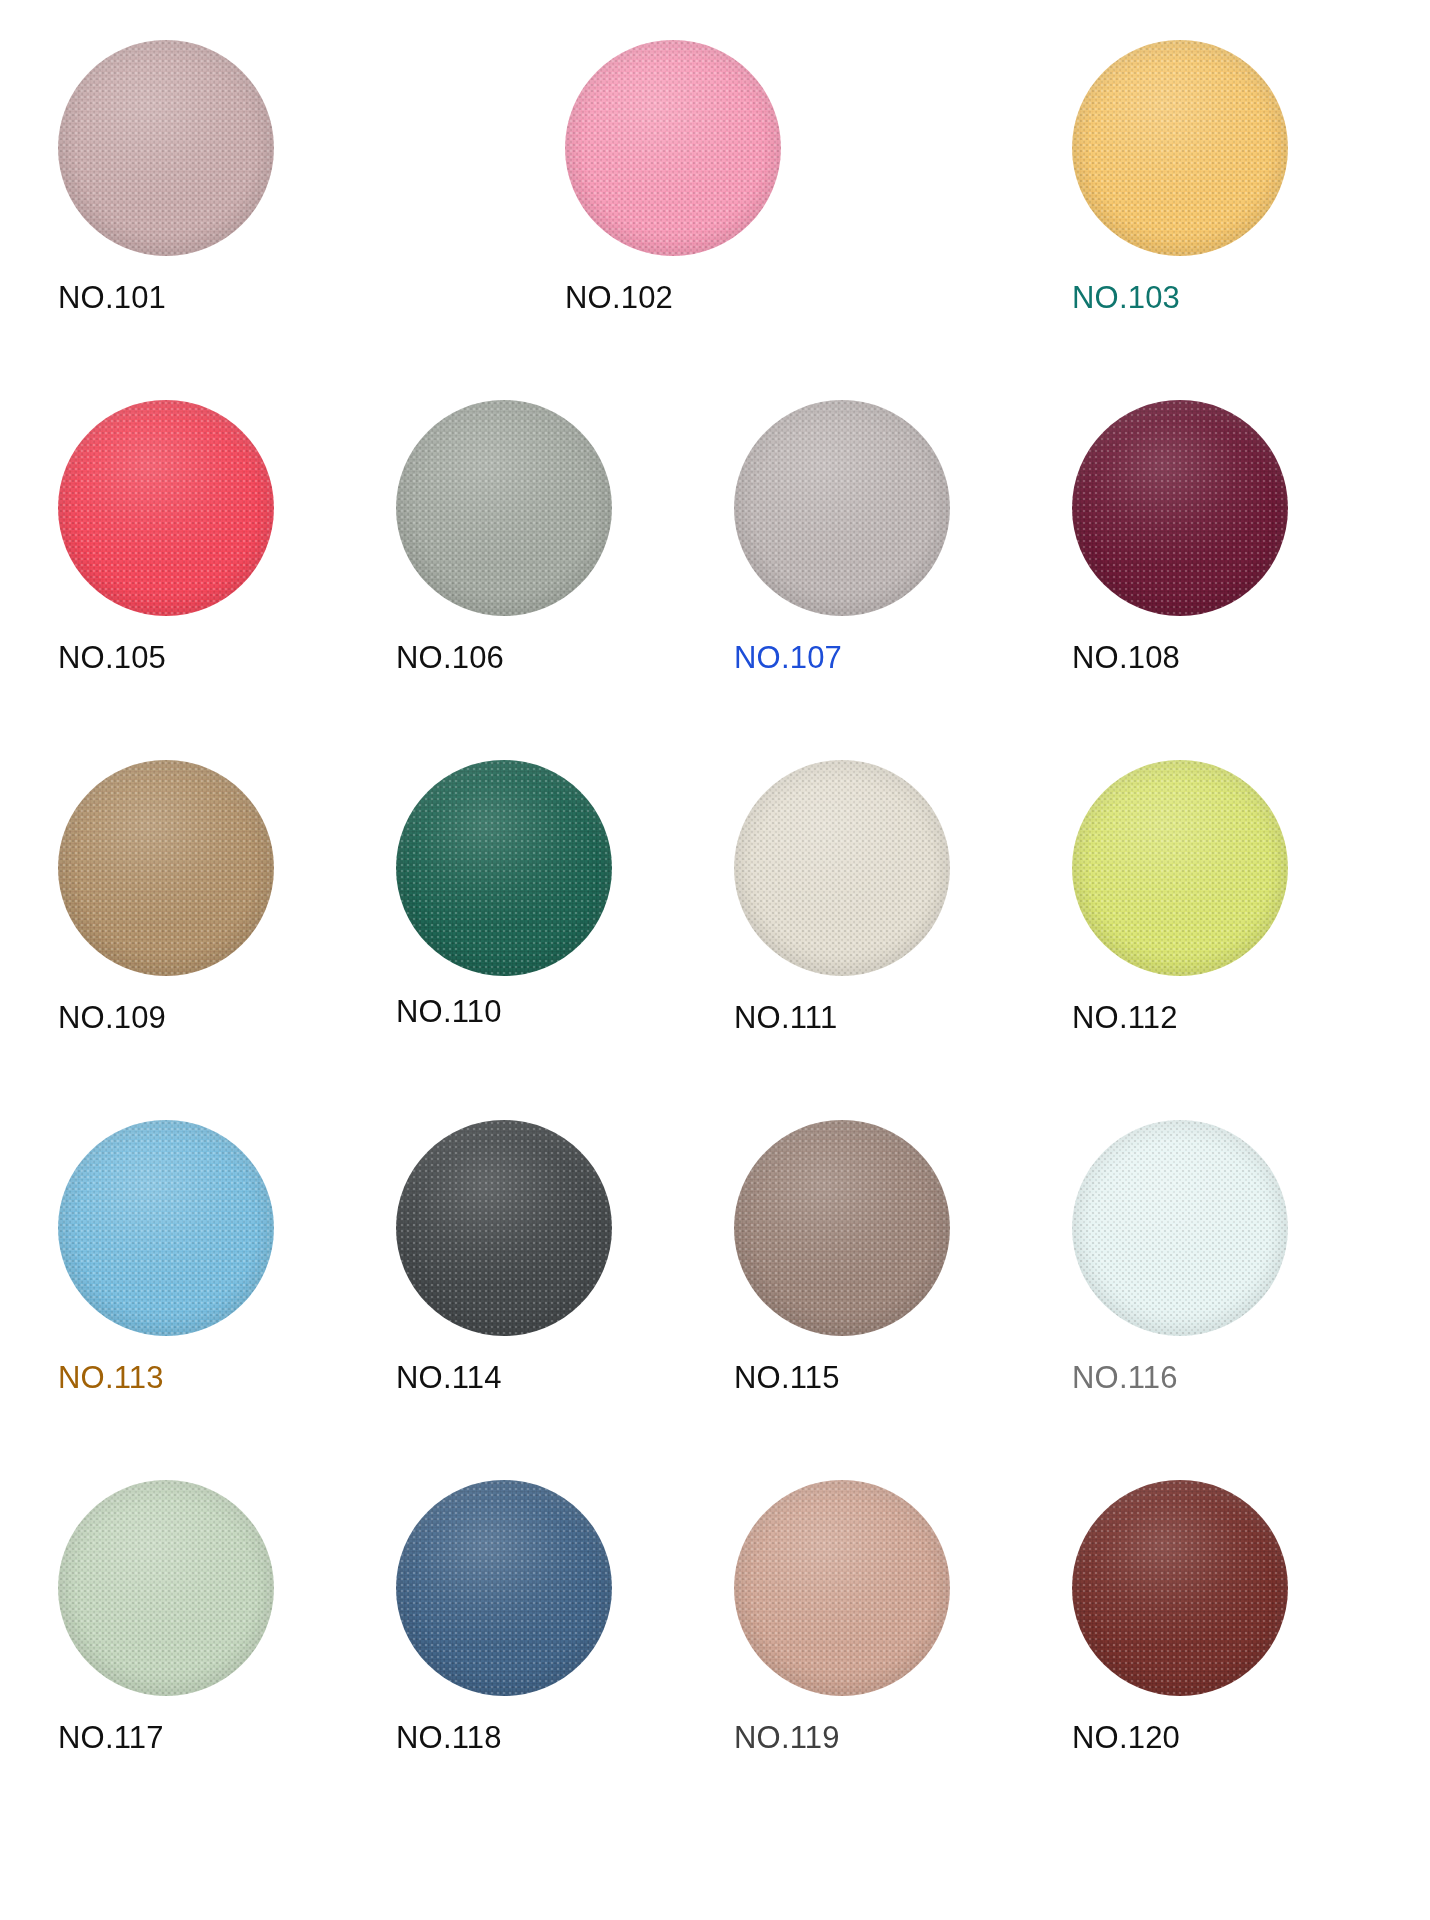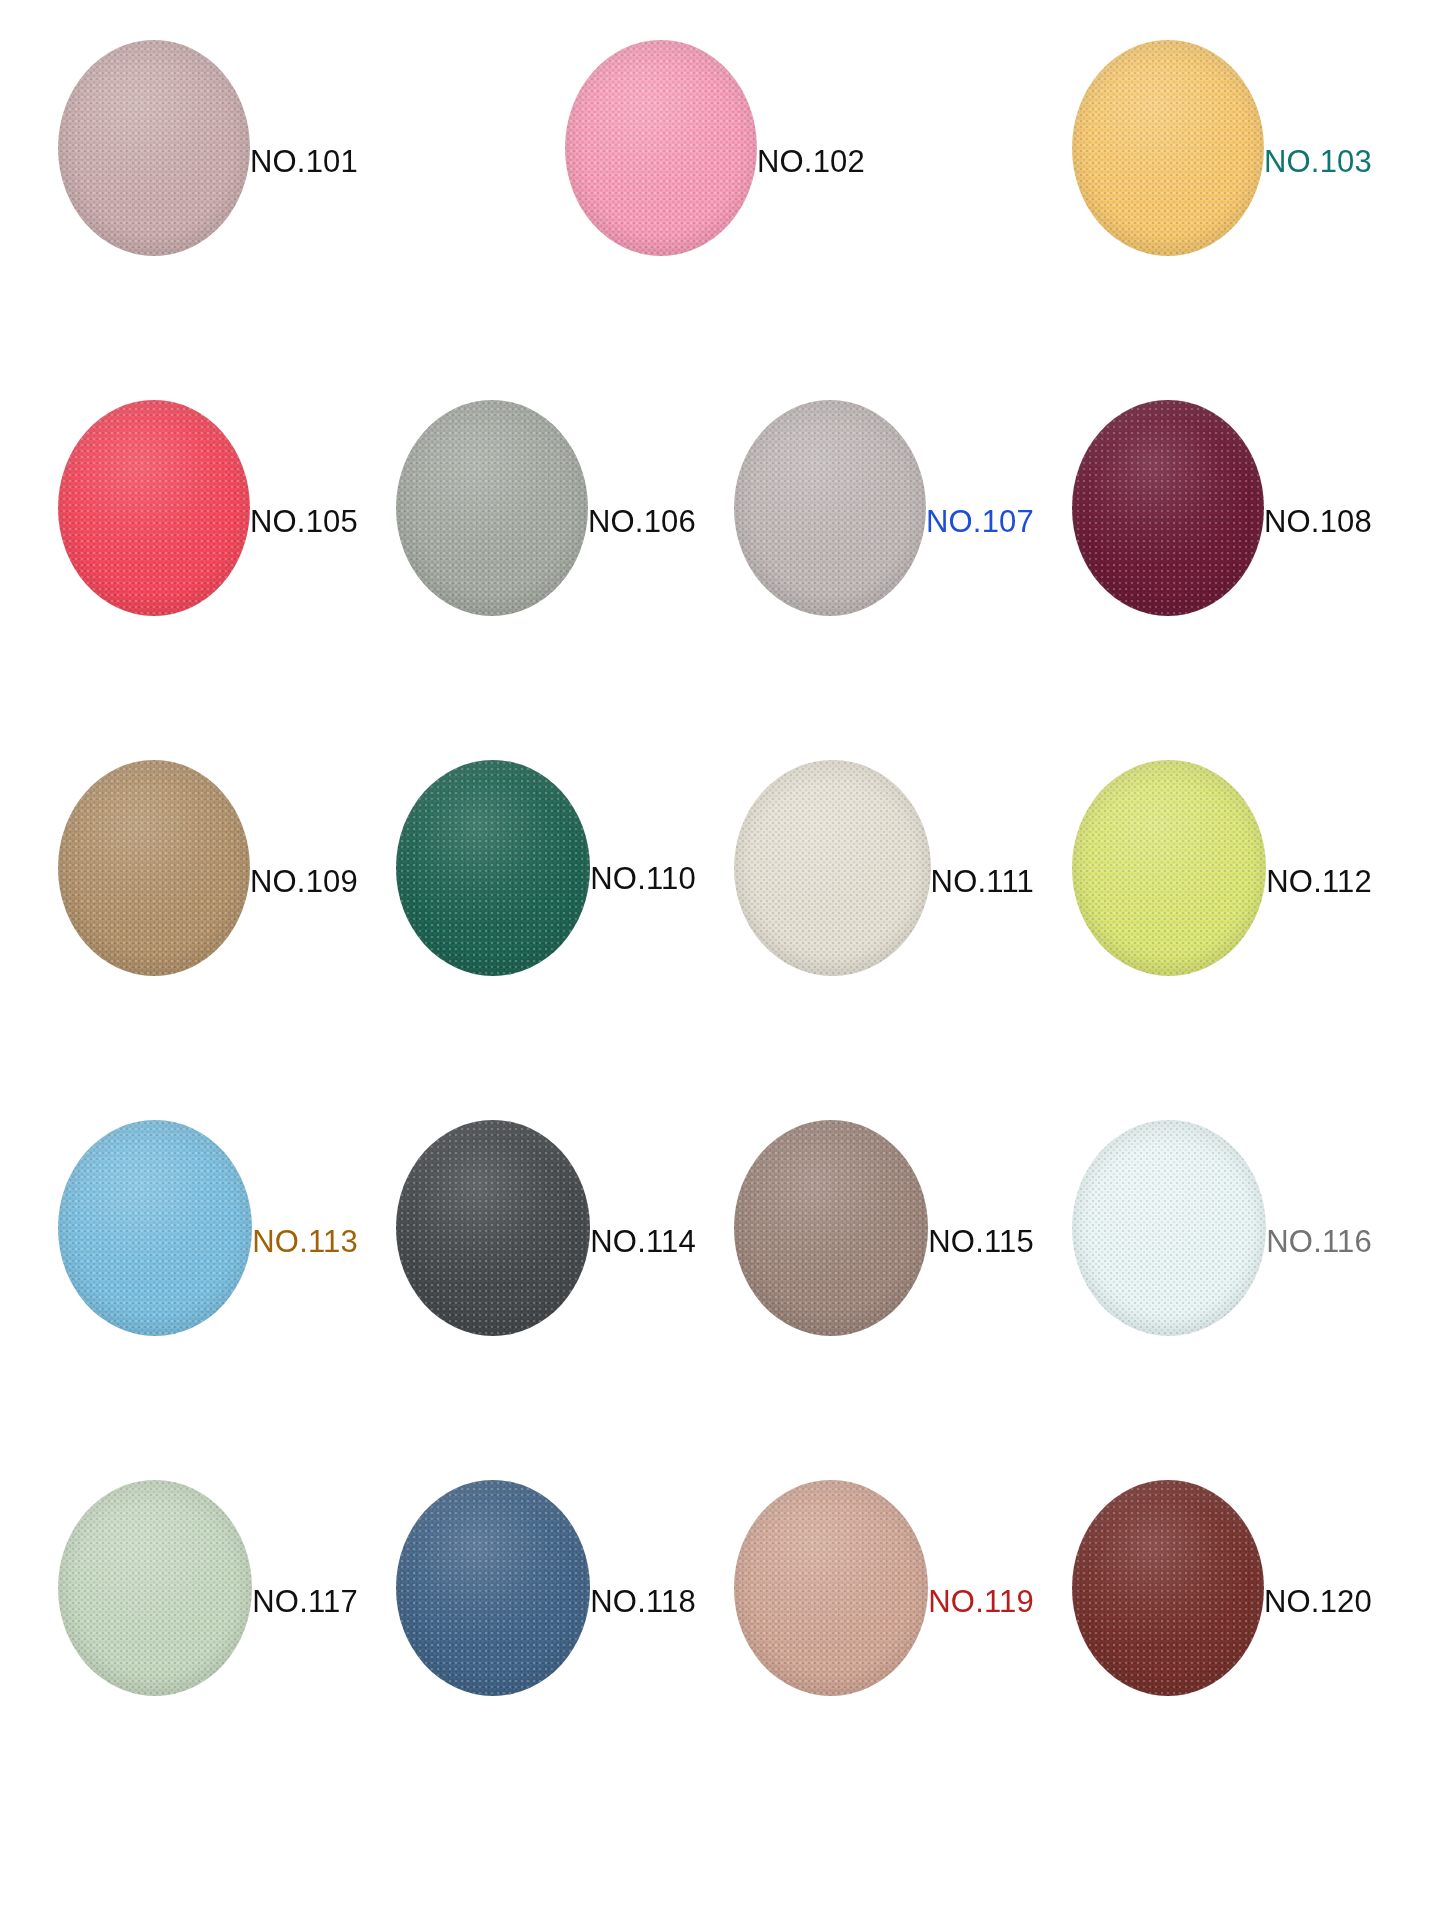--- a/index.html
+++ b/index.html
@@ -30,22 +30,22 @@
     display: flex;
     flex-direction: row;
     justify-content: space-between;
     align-items: flex-start;
     height: 360px;
   }
 
   .swatch-cell {
     width: 300px;
     display: flex;
-    flex-direction: row;
-    align-items: center;
+    flex-direction: column;
+    align-items: flex-start;
   }
 
   .swatch-disc-wrap {
     width: 216px;
     height: 216px;
     position: relative;
   }
 
   
   .swatch-disc {
@@ -219,21 +219,21 @@
     <div class="swatch-cell">
       <div class="swatch-disc-wrap">
         <div class="swatch-disc" style="background-color: rgb(65, 98, 133);"></div>
       </div>
       <div class="swatch-label" style="color: rgb(16, 16, 16);">NO.118</div>
     </div>
     <div class="swatch-cell">
       <div class="swatch-disc-wrap">
         <div class="swatch-disc" style="background-color: rgb(207, 164, 147);"></div>
       </div>
-      <div class="swatch-label" style="color: #b91c1c;">NO.119</div>
+      <div class="swatch-label" style="color: #404040;">NO.119</div>
     </div>
     <div class="swatch-cell">
       <div class="swatch-disc-wrap">
         <div class="swatch-disc" style="background-color: rgb(115, 48, 44);"></div>
       </div>
       <div class="swatch-label" style="color: rgb(16, 16, 16);">NO.120</div>
     </div>
   </div>
 
 </div>

